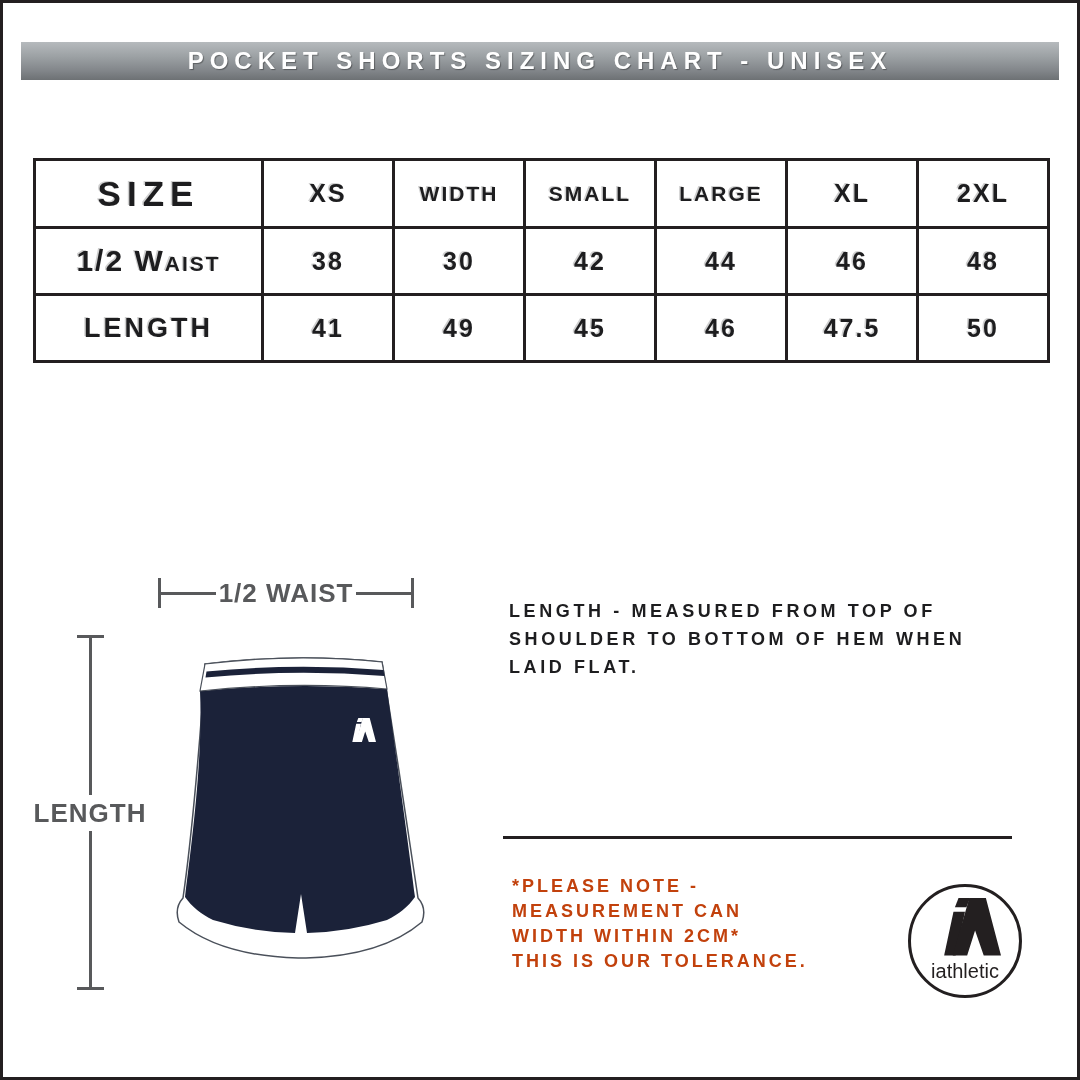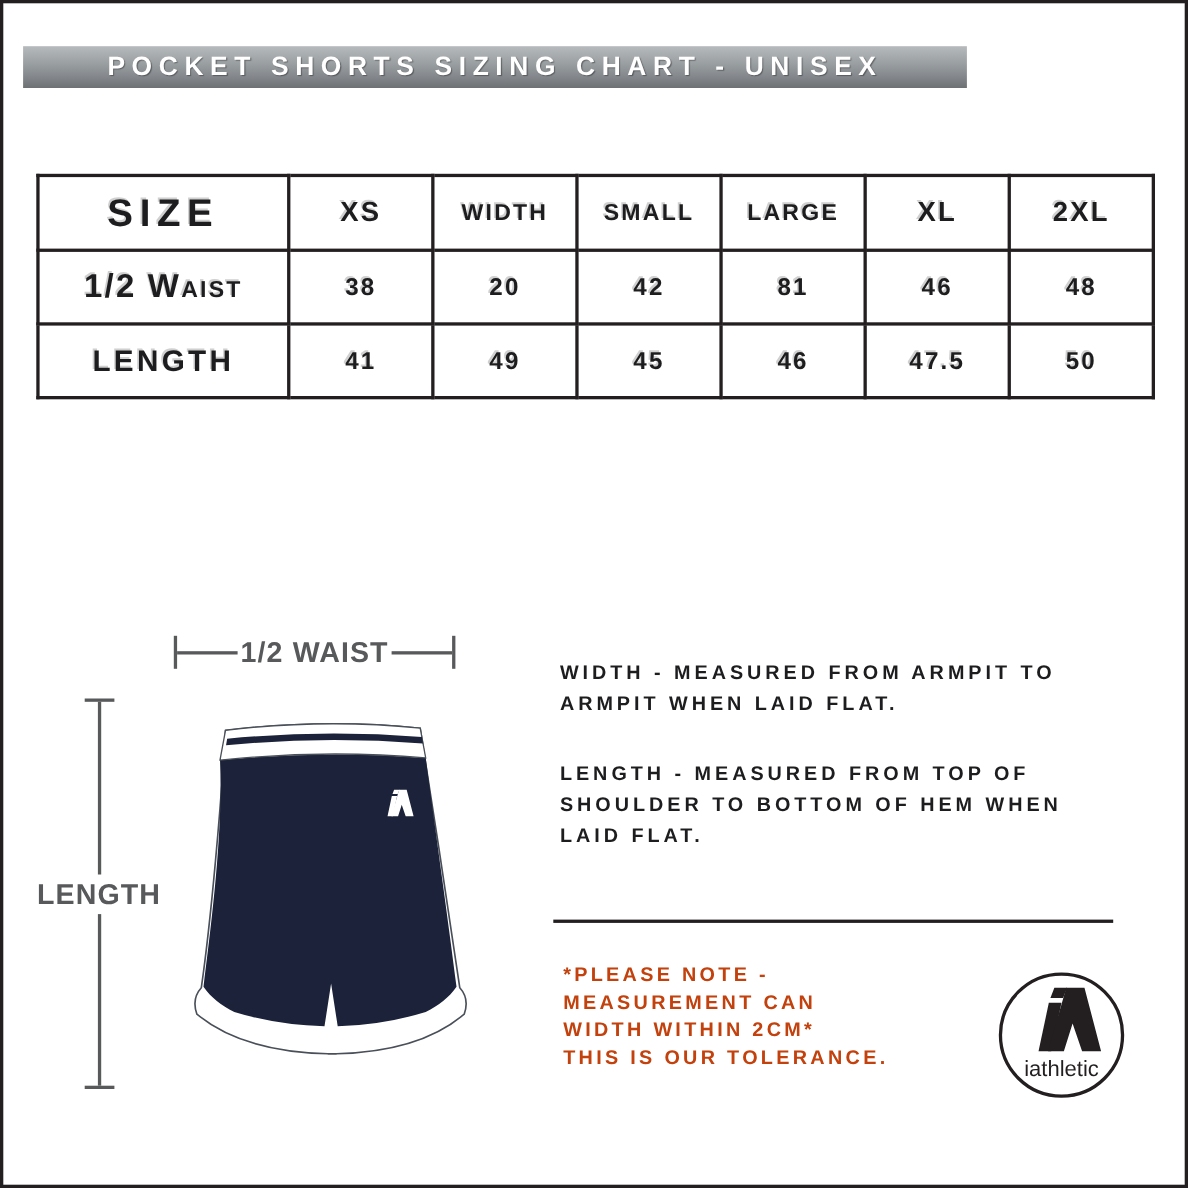--- a/index.html
+++ b/index.html
@@ -4,21 +4,21 @@
 <style>
   html,body{margin:0;padding:0;}
   body{
     width:1080px;height:1080px;position:relative;background:#ffffff;
     font-family:"Liberation Sans", sans-serif;color:#1d1d1f;overflow:hidden;
   }
   .frame{position:absolute;inset:0;border:3px solid #231f20;pointer-events:none;}
 
   
   .banner{
-    position:absolute;left:21px;top:42px;width:858px;height:38px;
+    position:absolute;left:21px;top:42px;width:1038px;height:38px;
     background:linear-gradient(180deg,#b6babd 0%,#9ba0a3 40%,#82868a 75%,#6d7174 100%);
     display:flex;align-items:center;justify-content:center;
   }
   .banner-title{
     color:#ffffff;font-weight:bold;font-size:24px;letter-spacing:6px;
     text-shadow:1px 1px 1px rgba(0,0,0,.35);white-space:nowrap;
   }
 
   
   table.size-table{
@@ -30,21 +30,21 @@
     background:#ffffff;padding:0;
     text-shadow:-1.5px -1.5px 0 rgba(150,150,150,.45);
   }
   .size-table tr{height:67px;}
   .size-table tr.hdr{height:68px;}
   .th-size{font-size:35px;font-weight:bold;letter-spacing:6px;}
   .th-small{font-size:21px;font-weight:bold;letter-spacing:2px;}
   .th-big{font-size:25px;font-weight:bold;letter-spacing:2px;}
   .rlabel{font-size:30px;font-weight:bold;font-variant:small-caps;letter-spacing:2px;}
   .rlabel-caps{font-size:27px;font-weight:bold;letter-spacing:3px;}
-  .num{font-size:22px;font-weight:bold;letter-spacing:2px;}
+  .num{font-size:25px;font-weight:bold;letter-spacing:2px;}
 
   
   .waist-guide{
     position:absolute;left:158px;top:578px;width:256px;height:30px;
     display:flex;align-items:center;
   }
   .waist-guide .tick{width:3px;height:30px;background:#58595b;}
   .waist-guide .seg{height:3px;background:#58595b;flex:1;}
   .guide-label{
     color:#58595b;font-weight:bold;font-size:26px;letter-spacing:1px;
@@ -102,23 +102,23 @@
     <th class="th-big">XS</th>
     <th class="th-small">WIDTH</th>
     <th class="th-small">SMALL</th>
     <th class="th-small">LARGE</th>
     <th class="th-big">XL</th>
     <th class="th-big">2XL</th>
   </tr>
   <tr>
     <td class="rlabel">1/2 Waist</td>
     <td class="num">38</td>
-    <td class="num">20</td>
+    <td class="num">30</td>
     <td class="num">42</td>
-    <td class="num">81</td>
+    <td class="num">44</td>
     <td class="num">46</td>
     <td class="num">48</td>
   </tr>
   <tr>
     <td class="rlabel-caps">LENGTH</td>
     <td class="num">41</td>
     <td class="num">49</td>
     <td class="num">45</td>
     <td class="num">46</td>
     <td class="num">47.5</td>
@@ -156,21 +156,20 @@
 
   <path d="M40,35 Q135,26 227,33 C236,100 248,185 255,241 C248,251 239,258 227,264 Q188,276 147,277 L141,238 L135,277 Q92,276 53,264 C41,258 32,251 25,241 C32,185 43,100 40,35 Z" fill="#1b2239"></path>
 
   <path d="M45,8 Q135,-3 222,6 L227,33 Q135,25 40,35 Z" fill="#ffffff" stroke="#4a505a" stroke-width="1.2"></path>
   <path d="M46.5,15.5 Q135,7 223.5,14 L224.5,20 Q135,13 45.5,21.5 Z" fill="#1b2239"></path>
 
   <use href="#iaMark" fill="#ffffff" transform="translate(186,62) scale(0.30)"></use>
 </svg>
 
 <div class="desc">
-  <p>WIDTH - MEASURED FROM ARMPIT TO ARMPIT WHEN LAID FLAT.</p>
   <p>LENGTH - MEASURED FROM TOP OF SHOULDER TO BOTTOM OF HEM WHEN LAID FLAT.</p>
 </div>
 
 <div class="divider"></div>
 
 <div class="tolerance">
   <div>*PLEASE NOTE -</div>
   <div>MEASUREMENT CAN</div>
   <div>WIDTH WITHIN 2CM*</div>
   <div>THIS IS OUR TOLERANCE.</div>

